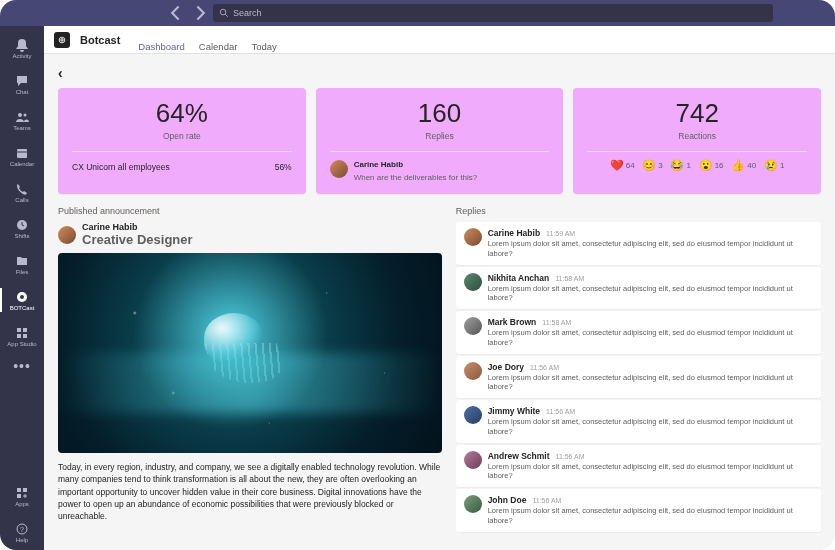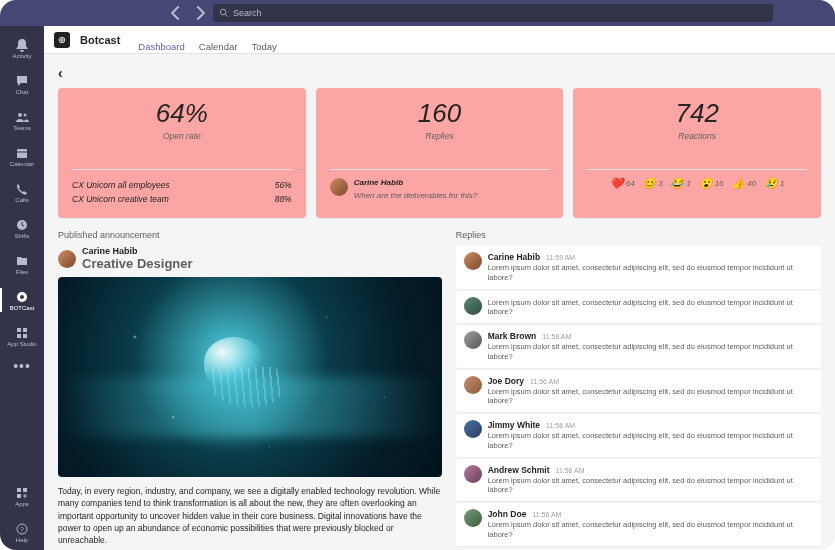--- a/index.html
+++ b/index.html
@@ -34,23 +34,23 @@
   .tab { font-size: 9.5px; color: #605e5c; cursor: pointer; height: 100%; display: flex; align-items: center; border-bottom: 2px solid transparent; margin-top: 16px; }
   .tab.active { color: #6264a7; border-bottom-color: #6264a7; }
 
   .content { flex: 1; overflow-y: auto; padding: 10px 14px; background: #f5f5f5; }
   .content::-webkit-scrollbar { width: 0; }
 
   .backrow { margin-bottom: 6px; }
   .backbtn { font-size: 14px; font-weight: bold; color: #252423; cursor: pointer; display: inline-block; }
 
   .metrics { display: flex; gap: 10px; margin-bottom: 12px; }
-  .card { flex: 1; background: #fca5a5; border-radius: 4px; padding: 10px 14px 12px; box-shadow: 0 1px 2px rgba(0,0,0,0.05); font-style: italic; }
+  .card { flex: 1; background: #f0abfc; border-radius: 4px; padding: 10px 14px 12px; box-shadow: 0 1px 2px rgba(0,0,0,0.05); }
   .bignum { text-align: center; font-size: 26px; font-weight: 300; color: #252423; }
-  .biglbl { text-align: center; font-size: 8.5px; color: #605e5c; margin-top: 2px; margin-bottom: 28px; }
+  .biglbl { text-align: center; font-size: 8.5px; color: #605e5c; margin-top: 2px; margin-bottom: 10px; }
   .divider { height: 1px; background: #e1e1e1; margin-bottom: 8px; }
   .statrow { display: flex; justify-content: space-between; font-size: 8.5px; color: #252423; padding: 2px 0; }
   .mini-reply { display: flex; gap: 6px; align-items: flex-start; }
   .avatar { width: 18px; height: 18px; border-radius: 50%; flex-shrink: 0; background: linear-gradient(135deg, #8e9aaf, #5c6378); }
   .avatar.a1 { background: linear-gradient(135deg,#d08c60,#7a4a2e); }
   .avatar.a2 { background: linear-gradient(135deg,#5b8a72,#2e4d3a); }
   .avatar.a3 { background: linear-gradient(135deg,#a0a0a0,#555); }
   .avatar.a4 { background: linear-gradient(135deg,#c78f6d,#8a5a3a); }
   .avatar.a5 { background: linear-gradient(135deg,#4a6fa5,#2a3f5f); }
   .avatar.a6 { background: linear-gradient(135deg,#b87c9e,#6a3a58); }
@@ -221,24 +221,20 @@
         <div class="metrics">
           <div class="card">
             <div class="bignum">64%</div>
             <div class="biglbl">Open rate</div>
             <div class="divider"></div>
             <div id="openrate-rows">
                   <div class="statrow">
                     <span>CX Unicorn all employees</span>
                     <span>56%</span>
                   </div>
-                  <div class="statrow">
-                    <span>CX Unicorn creative team</span>
-                    <span>88%</span>
-                  </div>
                 </div>
           </div>
           <div class="card">
             <div class="bignum">160</div>
             <div class="biglbl">Replies</div>
             <div class="divider"></div>
             <div class="mini-reply">
               <div class="avatar a1"></div>
               <div class="txt">
                 <div class="nm">Carine Habib</div>
@@ -304,20 +300,24 @@
       <div class="hdrline">
         <span class="nm">Carine Habib</span>
         <span class="ts">11:59 AM</span>
       </div>
       <div class="msg">Lorem ipsum dolor sit amet, consectetur adipiscing elit, sed do eiusmod tempor incididunt ut labore?</div>
     </div>
                   </div>
                   <div class="reply-card">
     <div class="avatar a2"></div>
     <div class="content-col">
+      <div class="hdrline">
+        <span class="nm">Nikhita Anchan</span>
+        <span class="ts">11:58 AM</span>
+      </div>
       <div class="msg">Lorem ipsum dolor sit amet, consectetur adipiscing elit, sed do eiusmod tempor incididunt ut labore?</div>
     </div>
                   </div>
                   <div class="reply-card">
     <div class="avatar a3"></div>
     <div class="content-col">
       <div class="hdrline">
         <span class="nm">Mark Brown</span>
         <span class="ts">11:58 AM</span>
       </div>

